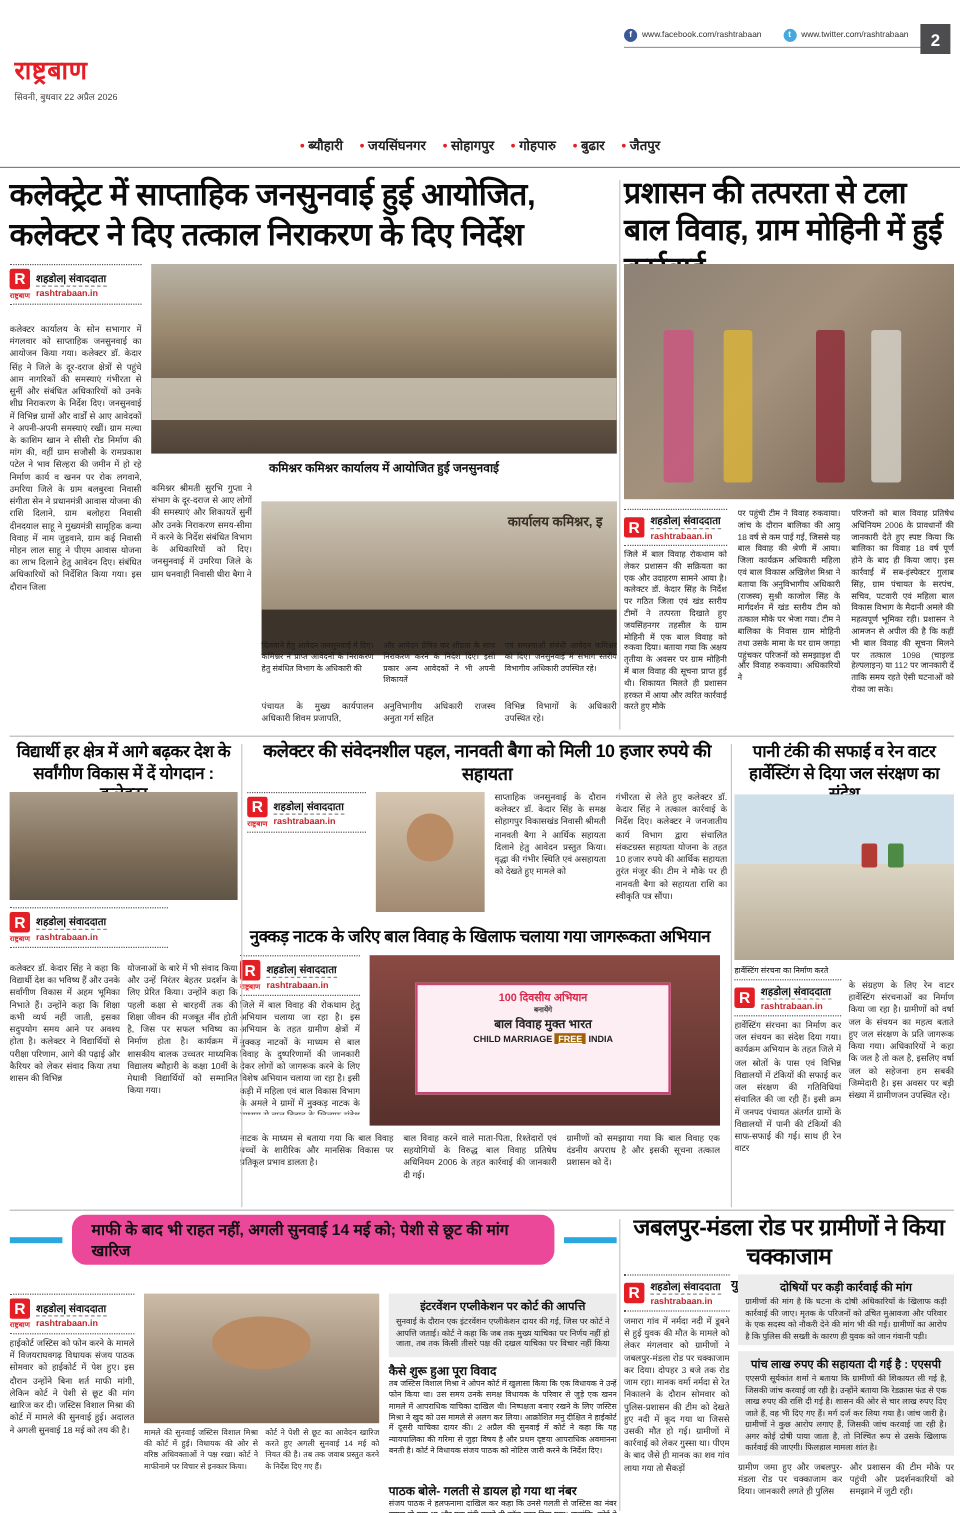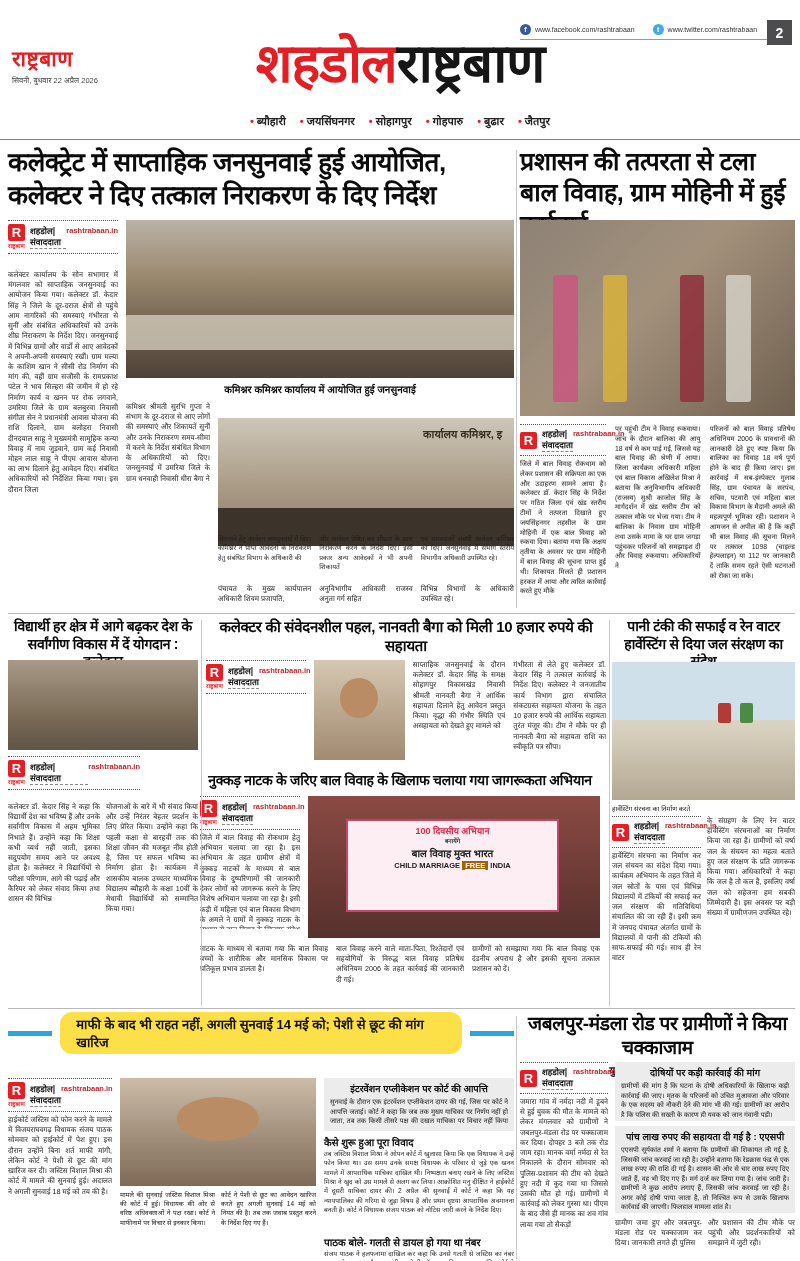--- a/index.html
+++ b/index.html
@@ -36,21 +36,21 @@
   .vline{position:absolute;width:1px;background:#c7c7c7;}
   .hline{position:absolute;height:1px;background:#b9b9b9;}
 
   
   .byline{border-top:1.5px dotted #555;border-bottom:1.5px dotted #555;padding:3px 0;
           display:flex;gap:5px;align-items:center;background:#fff;}
   .bl-left{display:flex;flex-direction:column;align-items:center;gap:1px;}
   .r-logo{width:17px;height:17px;background:#e31e24;color:#fff;font-weight:800;font-size:13px;
           display:flex;align-items:center;justify-content:center;border-radius:2px;}
   .brand{color:#e31e24;font-size:6px;font-weight:700;}
-  .bl-right{display:flex;flex-direction:row;}
+  .bl-right{display:flex;flex-direction:column;}
   .b-place{font-size:8.5px;font-weight:700;border-bottom:1px dashed #888;padding-bottom:1px;color:#111;}
   .b-site{font-size:7.5px;color:#c0272d;font-weight:700;padding-top:1px;}
 
   
   .photo{position:absolute;overflow:hidden;}
   .ph-meeting{background:linear-gradient(180deg,#b9b3a6 0%,#9b8a70 35%,#6f5f4c 70%,#4e4238 100%);}
   .ph-meeting .band{position:absolute;left:0;right:0;bottom:18%;height:22%;background:#d9d2c3;opacity:.75;}
   .ph-office{background:linear-gradient(180deg,#cdc6b8 0%,#a99a85 55%,#79695696 100%),linear-gradient(180deg,#c9c2b4,#8d7f6c);}
   .ph-office .sign{position:absolute;top:6%;right:4%;font-size:11px;font-weight:700;color:#3a2f24;}
   .ph-office .desk{position:absolute;left:0;right:0;bottom:0;height:30%;background:#3c342b;}
@@ -74,21 +74,21 @@
   .bn4{font-size:7.5px;font-weight:800;color:#222;margin-top:1px;}
   .bn4 .free{background:#a16207;color:#fff;padding:0 3px;text-decoration:underline;}
   .ph-court{background:linear-gradient(180deg,#cbbba7 0%,#7e6a57 100%);}
 
   
   .graybox{background:#ececec;padding:4px 6px;box-sizing:border-box;}
   .gb-title{font-size:9.5px;font-weight:800;text-align:center;margin-bottom:2px;color:#111;}
   .gb-text{font-size:6.8px;line-height:1.4;text-align:justify;color:#222;}
   .kicker-wrap{position:absolute;left:0;top:0;width:100%;display:flex;align-items:center;justify-content:center;gap:8px;}
   .kicker-dash{width:46px;height:5px;background:#2aa7df;}
-  .kicker-pill{background:#fde047;border-radius:12px;padding:3px 16px;font-size:13px;font-weight:800;color:#111;}
+  .kicker-pill{background:#ec4899;border-radius:12px;padding:3px 16px;font-size:13px;font-weight:800;color:#111;}
   .subhd{font-weight:800;color:#111;}
 </style>
 </head>
 <body>
 
 <div class="page">
 
   <div class="social">
     <div class="soc-item">
       <span class="soc-ic fb">f</span>
@@ -97,23 +97,20 @@
     <div class="soc-item">
       <span class="soc-ic tw">t</span>
       <span>www.twitter.com/rashtrabaan</span>
     </div>
   </div>
   <div class="pagebox">2</div>
 
   <div class="mast-logo">
     <div class="lg">राष्ट्रबाण</div>
     <div class="dt">सिवनी, बुधवार 22 अप्रैल 2026</div>
-  </div>
-  <div class="mast-title">
-    <span class="red">शहडोल</span><span class="blk">राष्ट्रबाण</span>
   </div>
   <div class="mast-places">
     <span>ब्यौहारी</span><span>जयसिंघनगर</span><span>सोहागपुर</span><span>गोहपारु</span><span>बुढार</span><span>जैतपुर</span>
   </div>
   <div class="mast-rule"></div>
 
   <div class="abs" style="left:8px;top:146px;width:506px;height:466px;">
     <div class="headline" style="font-size:26px;">कलेक्ट्रेट में साप्ताहिक जनसुनवाई हुई आयोजित, कलेक्टर ने दिए तत्काल निराकरण के दिए निर्देश</div>
     <div class="byline abs" style="left:0;top:74px;width:110px;">
       <div class="bl-left">

